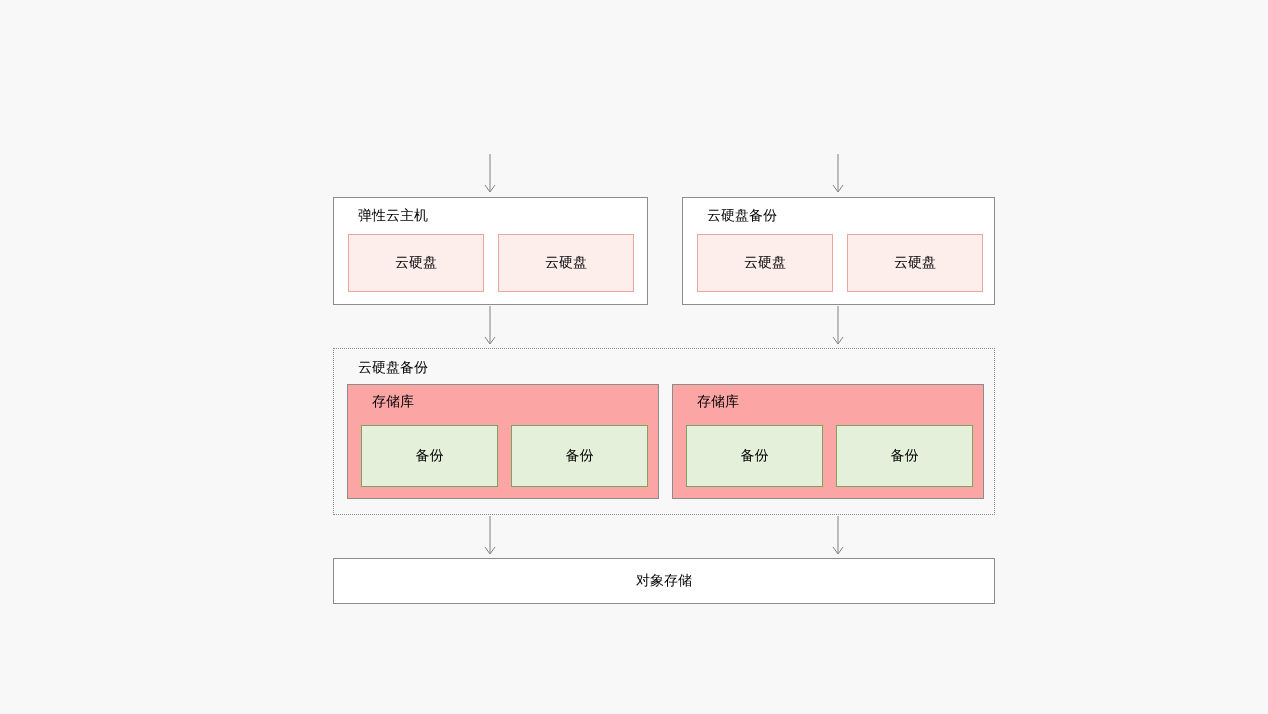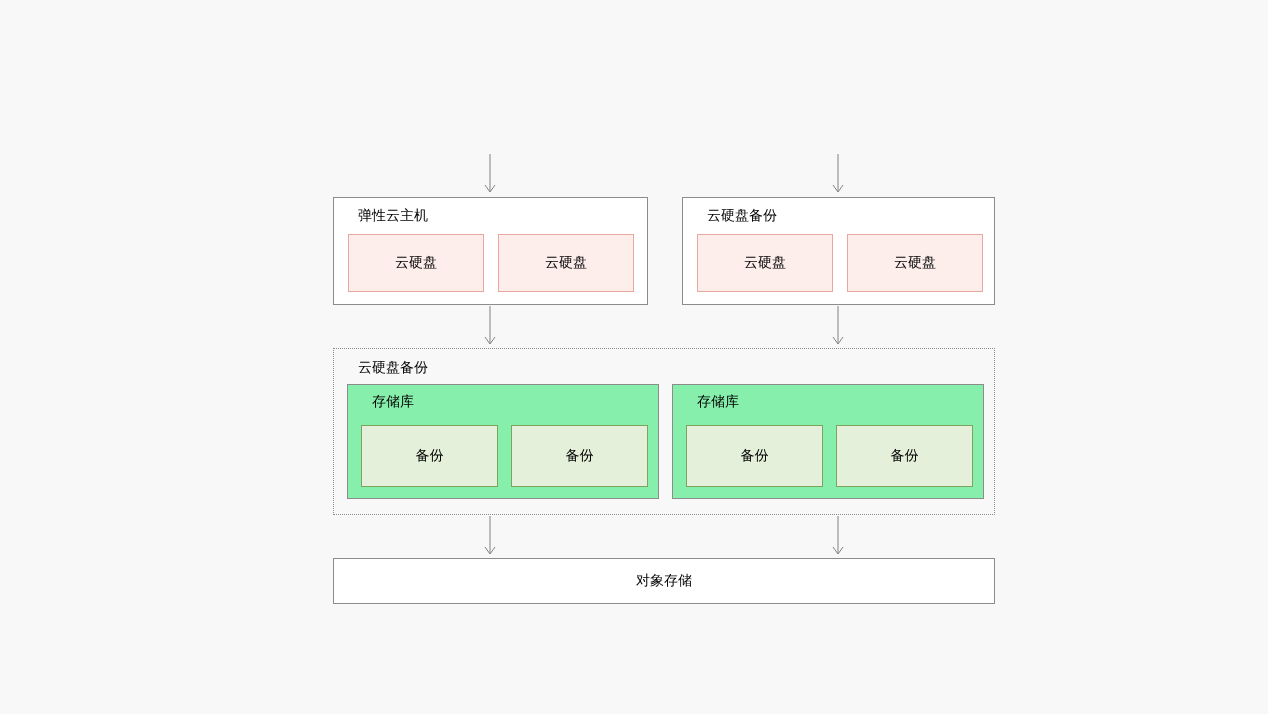--- a/index.html
+++ b/index.html
@@ -67,21 +67,21 @@
     background: transparent;
     border: 1px dotted var(--box-border);
     font-size: 14px;
   }
   .backup-region .group-label { top: 10px; }
   .vault {
     position: absolute;
     top: 35px;
     width: 312px;
     height: 115px;
-    background: #86efac;
+    background: #fca5a5;
     border: 1px solid var(--box-border);
     padding-left: 16px;
   }
   .vault.pos-0 { left: 13px; }
   .vault.pos-1 { left: 338px; }
   .vault .group-label { top: 8px; }
   .backup-item {
     position: absolute;
     top: 40px;
     width: 137px;

